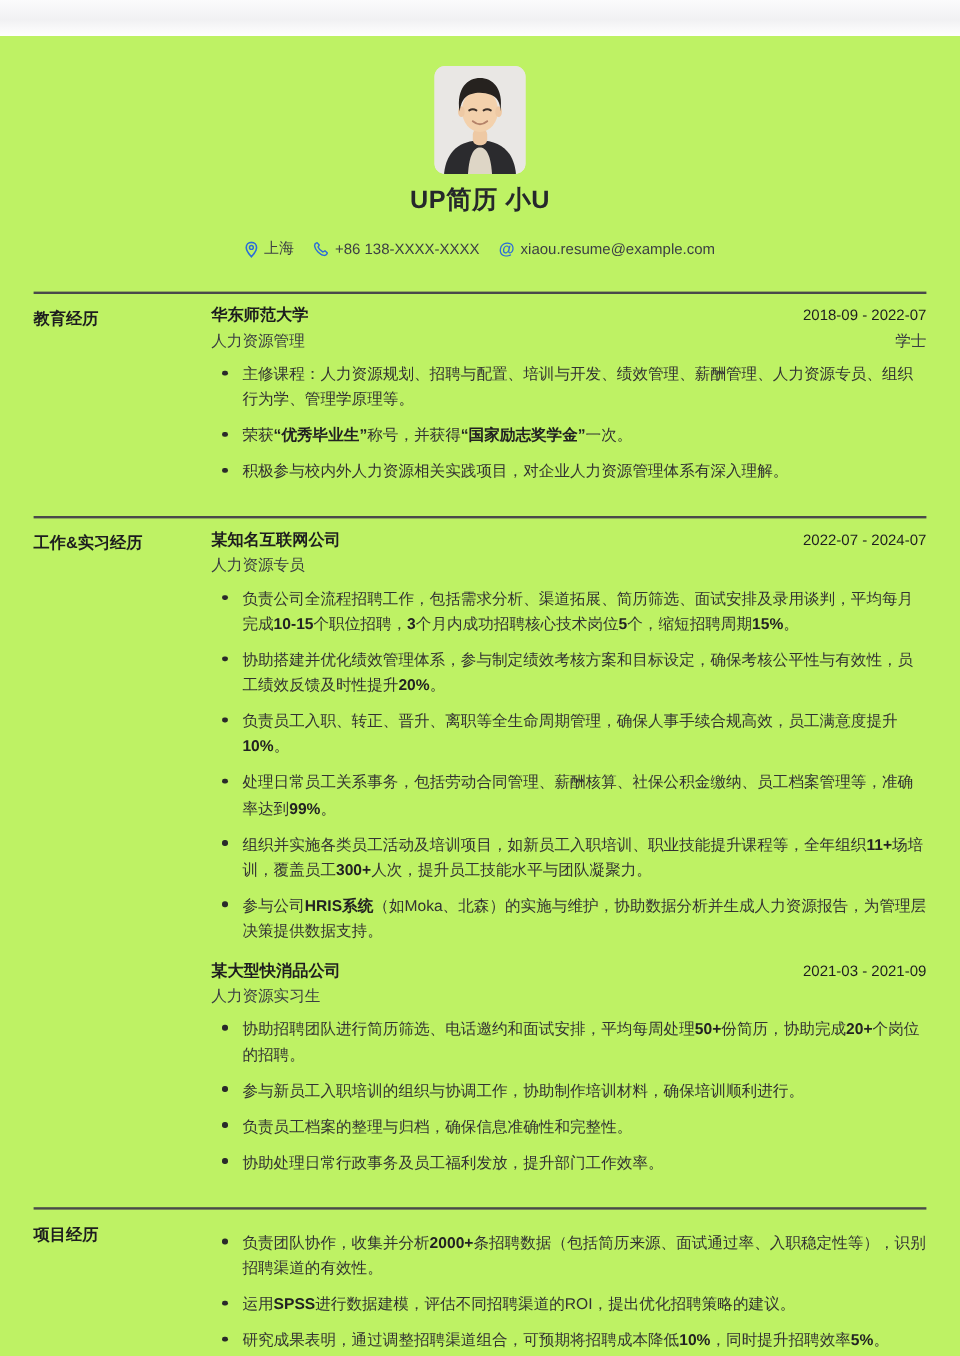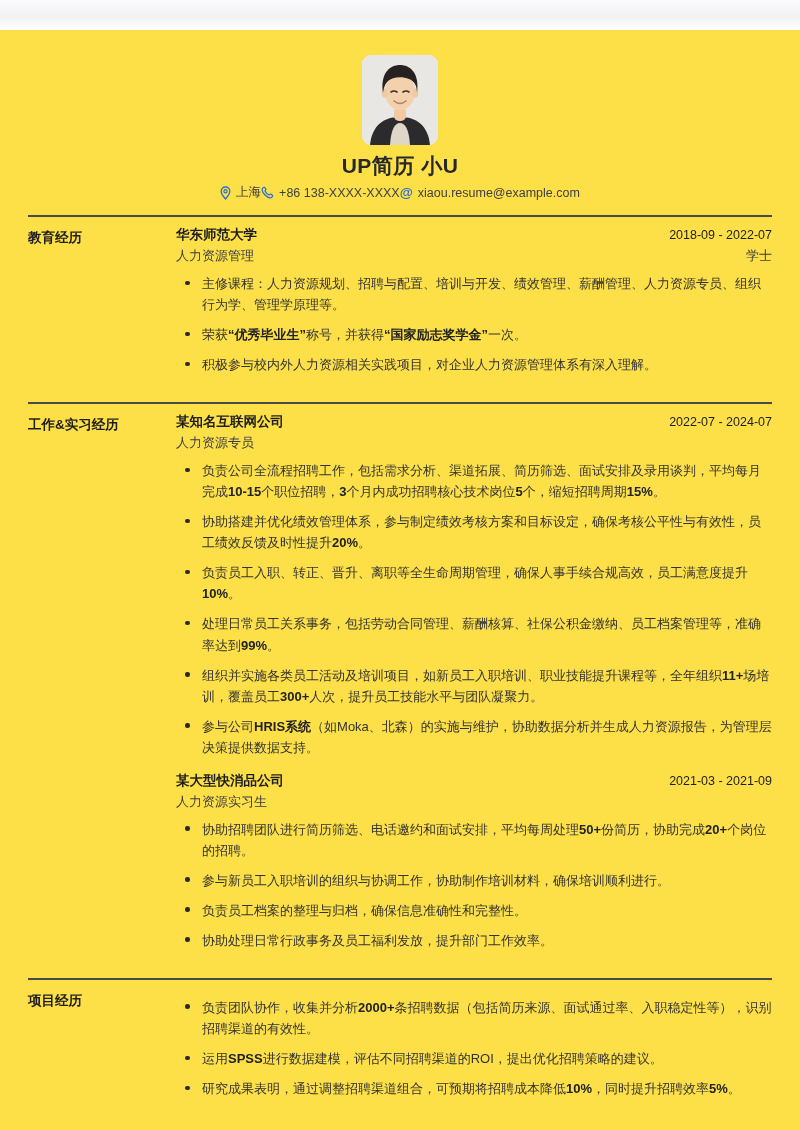--- a/index.html
+++ b/index.html
@@ -1,44 +1,44 @@
 <!DOCTYPE html>
 <html lang="zh"><head>
 <meta charset="utf-8">
 <style>
   * { margin:0; padding:0; box-sizing:border-box; }
   html,body { background:#ffffff; }
   body { font-family:"Liberation Sans","DejaVu Sans",sans-serif; }
   .page {
     position:relative; width:800px; height:1130px; margin:0 auto;
-    background:#fde047; overflow:hidden; color:#333;
+    background:#bef264; overflow:hidden; color:#333;
   }
   .top-strip {
     height:30px;
     background:linear-gradient(180deg,#fbfbfc 0%,#f1f1f3 55%,#ffffff 100%);
   }
   
   .header { text-align:center; }
   .photo-wrap { display:flex; justify-content:center; margin-top:25px; }
   .photo {
     width:76px; height:90px; border-radius:9px; overflow:hidden;
     background:#e9e7e4; display:block;
   }
   .name { margin-top:7px; font-size:21px; font-weight:700; color:#26282b; letter-spacing:0.5px; }
   .contact {
-    margin-top:4px; display:flex; justify-content:center; align-items:center;
-    font-size:12.5px; color:#3c3f44;
+    margin-top:19px; display:flex; justify-content:center; align-items:center;
+    gap:16px; font-size:12.5px; color:#3c3f44;
   }
   .contact-item { display:inline-flex; align-items:center; gap:5px; }
   .c-icon { display:inline-flex; align-items:center; color:#2b6cd9; }
   .at-glyph { color:#2b6cd9; font-weight:700; font-size:13.5px; }
   
   .content { padding:0 28px; }
   .section { margin-top:18px; border-top:2px solid #4a4a4a; padding-top:9px; display:flex; }
-  .section:first-of-type { margin-top:14px; }
+  .section:first-of-type { margin-top:27px; }
   .section-title { width:148px; flex:0 0 148px; font-size:13.5px; font-weight:700; color:#1d1d1f; padding-top:3px; }
   .section-content { flex:1; min-width:0; }
   .entry { margin-bottom:4px; }
   .entry + .entry { margin-top:14px; }
   .entry-head { display:flex; justify-content:space-between; align-items:baseline; }
   .entry-name { font-size:13.5px; font-weight:700; color:#1d1d1f; }
   .entry-date { font-size:12.5px; font-weight:400; color:#1d1d1f; white-space:nowrap; }
   .entry-sub { display:flex; justify-content:space-between; font-size:13px; color:#3a3d42; margin-top:3px; }
   .bullets { margin-top:8px; }
   .bullet {

